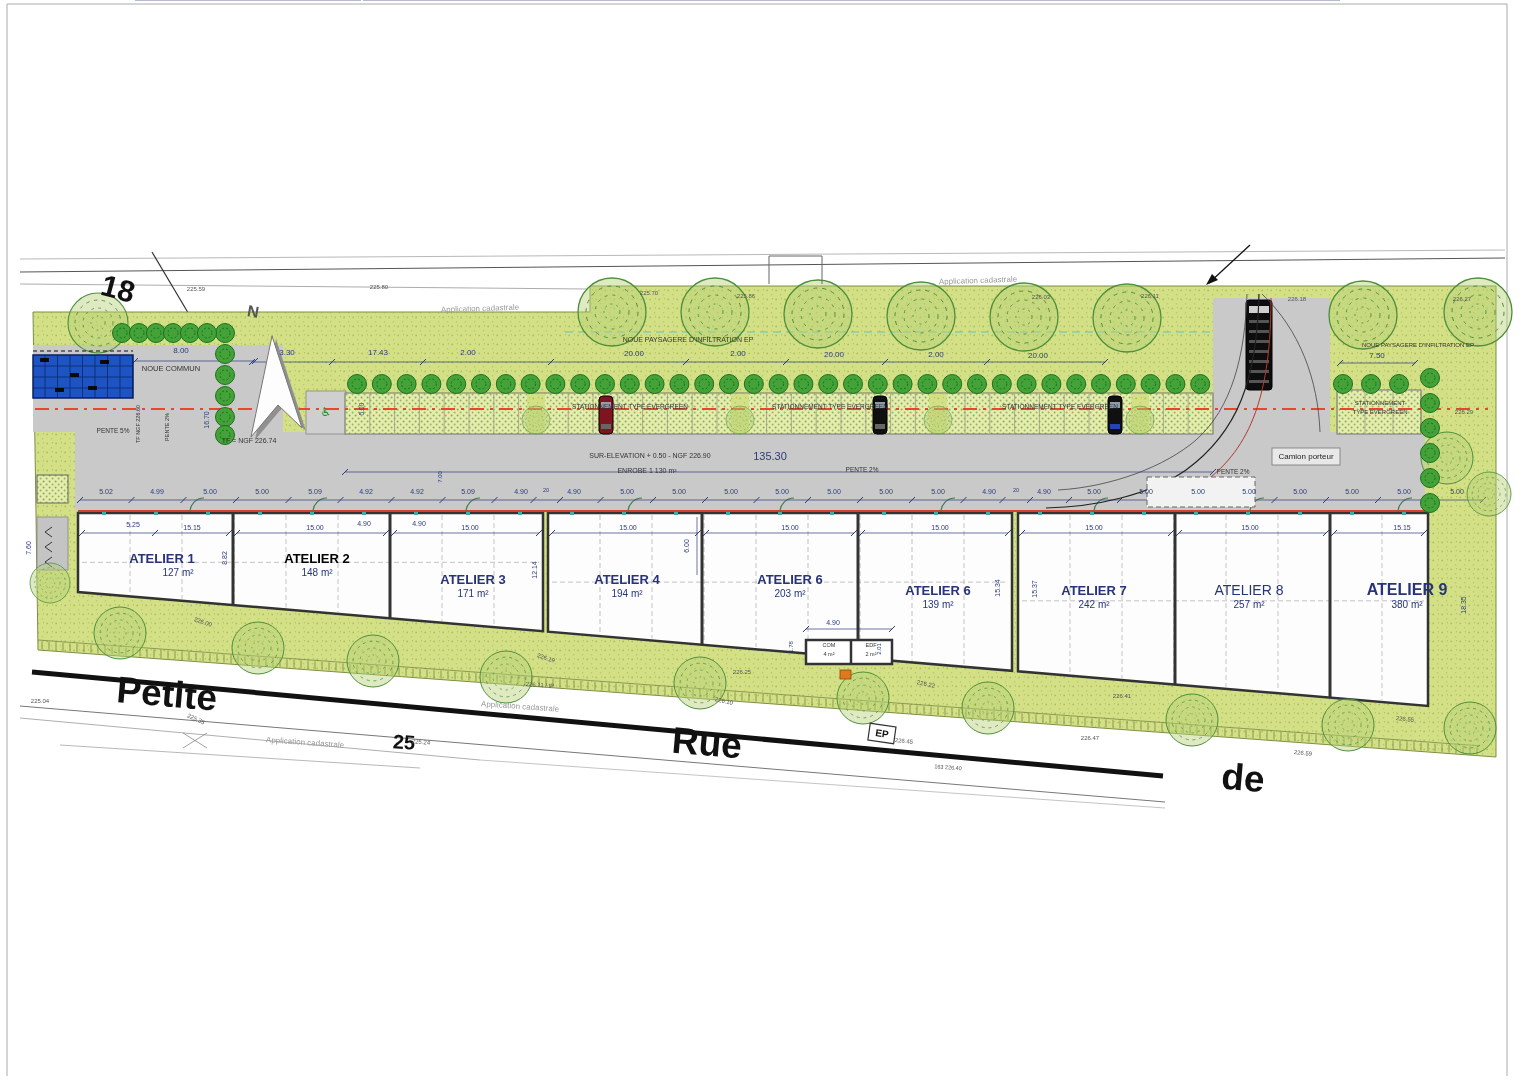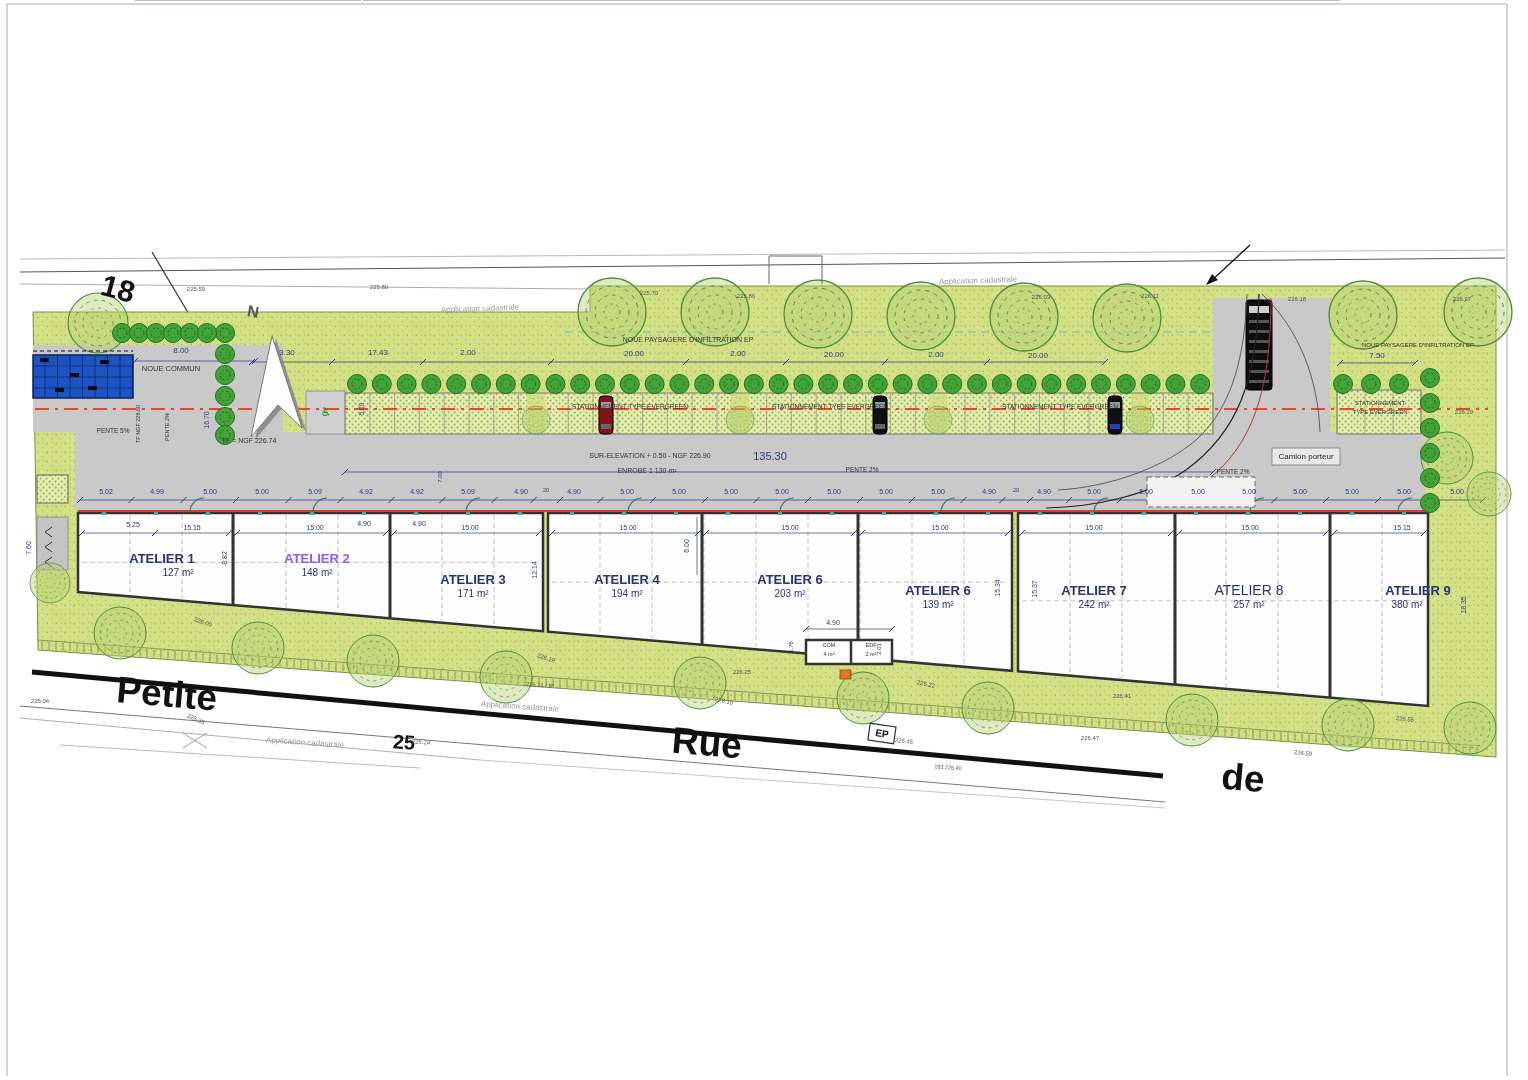--- a/index.html
+++ b/index.html
@@ -722,35 +722,35 @@
       <div class="lab" style="left: 1090px; top: 738px; font-size: 6px; color: rgb(85, 85, 85);">226.47</div>
       <div class="lab" style="left: 1303px; top: 753px; font-size: 6px; color: rgb(85, 85, 85); transform: translate(-50%, -50%) rotate(6deg);">226.59</div>
       <div class="lab" style="left: 40px; top: 701px; font-size: 6px; color: rgb(85, 85, 85);">225.04</div>
       <div class="lab" style="left: 540px; top: 685px; font-size: 6px; color: rgb(85, 85, 85); transform: translate(-50%, -50%) rotate(4deg);">226.11 / tP</div>
       <div class="lab" style="left: 421px; top: 742px; font-size: 6px; color: rgb(85, 85, 85); transform: translate(-50%, -50%) rotate(4deg);">225.24</div>
       <div class="lab" style="left: 196px; top: 719px; font-size: 6px; color: rgb(85, 85, 85); transform: translate(-50%, -50%) rotate(25deg);">225.35</div>
       <div class="lab" style="left: 904px; top: 741px; font-size: 6px; color: rgb(85, 85, 85); transform: translate(-50%, -50%) rotate(6deg);">226.45</div>
       <div class="lab" style="left: 948px; top: 768px; font-size: 5.5px; color: rgb(85, 85, 85); transform: translate(-50%, -50%) rotate(4deg);">163  226.40</div>
       <div class="lab" style="left: 162px; top: 558px; font-size: 13px; font-weight: 700; color: rgb(39, 52, 119);">ATELIER 1</div>
       <div class="lab" style="left: 178px; top: 573px; font-size: 10px; color: rgb(39, 52, 119);">127 m²</div>
-      <div class="lab" style="left: 317px; top: 558px; font-size: 13px; font-weight: 700; color: #8b5cf6;">ATELIER 2</div>
+      <div class="lab" style="left: 317px; top: 558px; font-size: 13px; font-weight: 700; color: #000000;">ATELIER 2</div>
       <div class="lab" style="left: 317px; top: 573px; font-size: 10px; color: rgb(39, 52, 119);">148 m²</div>
       <div class="lab" style="left: 473px; top: 579px; font-size: 13px; font-weight: 700; color: rgb(39, 52, 119);">ATELIER 3</div>
       <div class="lab" style="left: 473px; top: 594px; font-size: 10px; color: rgb(39, 52, 119);">171 m²</div>
       <div class="lab" style="left: 627px; top: 579px; font-size: 13px; font-weight: 700; color: rgb(39, 52, 119);">ATELIER 4</div>
       <div class="lab" style="left: 627px; top: 594px; font-size: 10px; color: rgb(39, 52, 119);">194 m²</div>
       <div class="lab" style="left: 790px; top: 579px; font-size: 13px; font-weight: 700; color: rgb(39, 52, 119);">ATELIER 6</div>
       <div class="lab" style="left: 790px; top: 594px; font-size: 10px; color: rgb(39, 52, 119);">203 m²</div>
       <div class="lab" style="left: 938px; top: 590px; font-size: 13px; font-weight: 700; color: rgb(39, 52, 119);">ATELIER 6</div>
       <div class="lab" style="left: 938px; top: 605px; font-size: 10px; color: rgb(39, 52, 119);">139 m²</div>
       <div class="lab" style="left: 1094px; top: 590px; font-size: 13px; font-weight: 700; color: rgb(39, 52, 119);">ATELIER 7</div>
       <div class="lab" style="left: 1094px; top: 605px; font-size: 10px; color: rgb(39, 52, 119);">242 m²</div>
       <div class="lab" style="left: 1249px; top: 590px; font-size: 14px; font-weight: 400; color: rgb(39, 52, 119);">ATELIER 8</div>
       <div class="lab" style="left: 1249px; top: 605px; font-size: 10px; color: rgb(39, 52, 119);">257 m²</div>
-      <div class="lab" style="left: 1407px; top: 590px; font-size: 13px; font-weight: 700; color: rgb(39, 52, 119); margin-left: 11px;">ATELIER 9</div>
+      <div class="lab" style="left: 1407px; top: 590px; font-size: 16px; font-weight: 700; color: rgb(39, 52, 119);">ATELIER 9</div>
       <div class="lab" style="left: 1407px; top: 605px; font-size: 10px; color: rgb(39, 52, 119);">380 m²</div>
       <div class="lab" style="left: 829px; top: 646px; font-size: 5.5px; color: rgb(51, 51, 51);">COM</div>
       <div class="lab" style="left: 829px; top: 655px; font-size: 5.5px; color: rgb(51, 51, 51);">4 m²</div>
       <div class="lab" style="left: 871px; top: 646px; font-size: 5.5px; color: rgb(51, 51, 51);">EDF</div>
       <div class="lab" style="left: 871px; top: 655px; font-size: 5.5px; color: rgb(51, 51, 51);">2 m²</div>
     </div>
 
 </div>
 
 </body></html>

